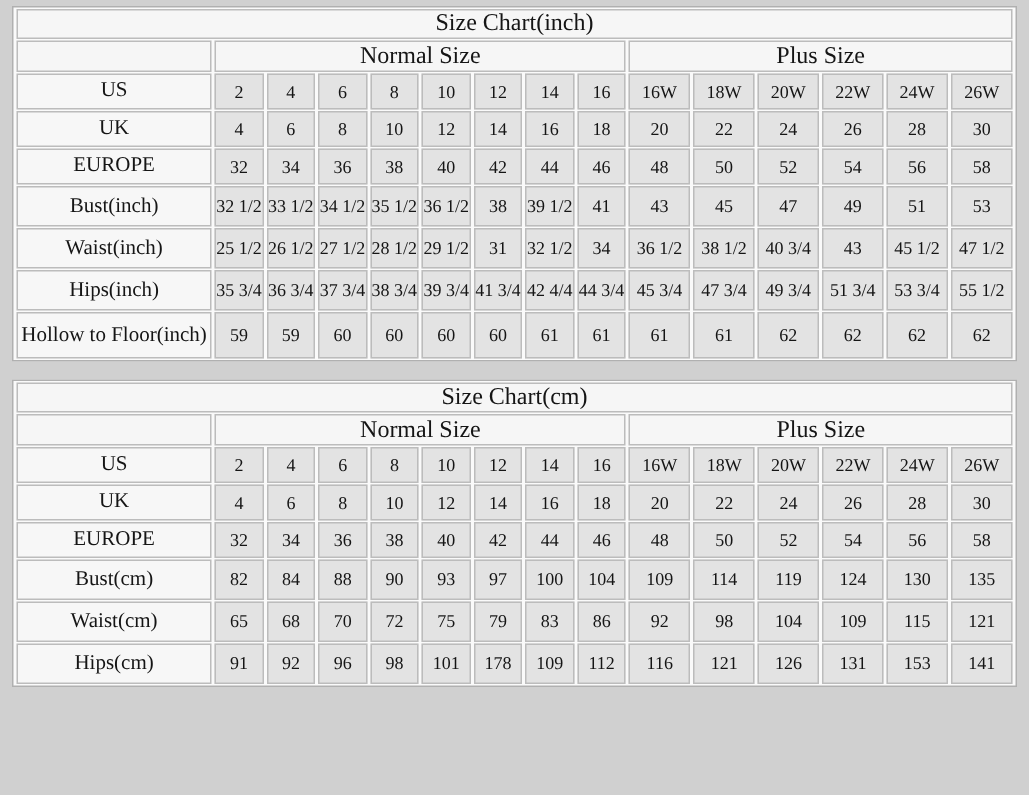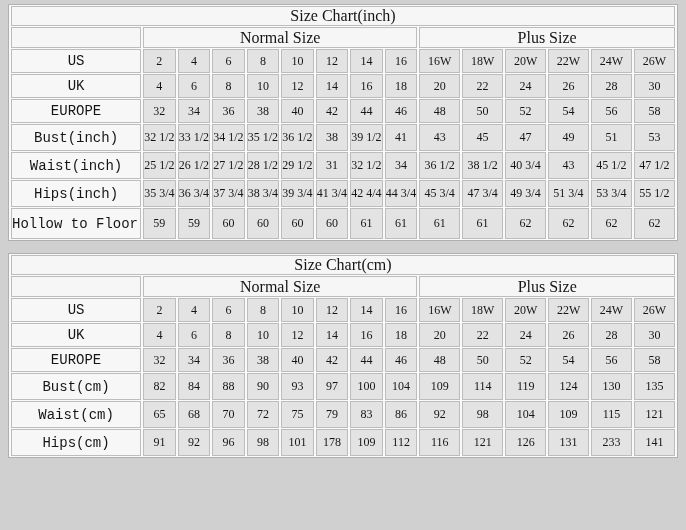--- a/index.html
+++ b/index.html
@@ -41,21 +41,20 @@
   }
   tr.r-group th {
     background: #f6f6f6;
     font-size: 16px;
     height: 21px;
   }
   tr.r-group th.corner { background: #f6f6f6; }
   tbody th.row-label {
     background: #f7f7f7;
     font-size: 14px;
-    font-family: Liberation Mono, monospace;
   }
   tbody td.cell {
     background: #e3e3e3;
     font-size: 12px;
   }
   tr.r-size th, tr.r-size td { height: 24px; }
   tr.r-measure th, tr.r-measure td { height: 27px; }
   tr.r-tall th, tr.r-tall td { height: 31px; }
 </style>
 </head>
@@ -313,19 +312,19 @@
           <td class="cell">96</td>
           <td class="cell">98</td>
           <td class="cell">101</td>
           <td class="cell">178</td>
           <td class="cell">109</td>
           <td class="cell">112</td>
           <td class="cell">116</td>
           <td class="cell">121</td>
           <td class="cell">126</td>
           <td class="cell">131</td>
-          <td class="cell">233</td>
+          <td class="cell">153</td>
           <td class="cell">141</td>
         </tr>
       </tbody>
   </table>
 
 </div>
 
 </body></html>

